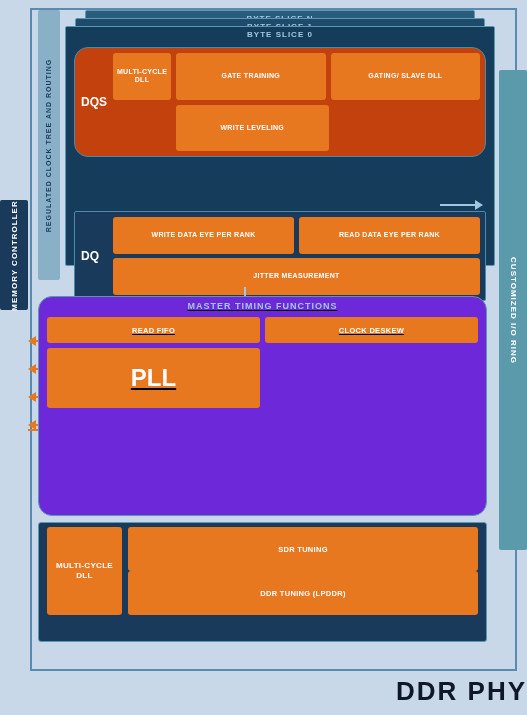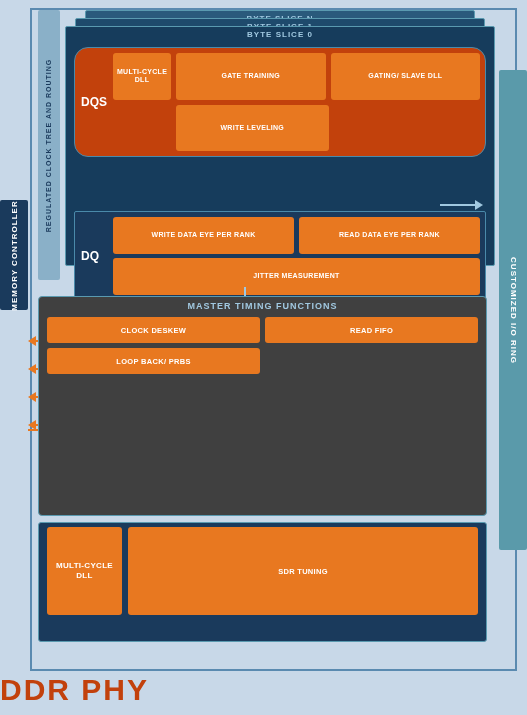--- a/index.html
+++ b/index.html
@@ -20,24 +20,24 @@
       display: flex;
       flex-direction: column;
       align-items: center;
     }
 
     
     .ddr-phy-label {
       position: absolute;
       bottom: 8px;
       left: 0; right: 0;
-      text-align: left;
-      font-size: 30px;
-      font-weight: bold;
-      color: #c2410c;
+      text-align: right;
+      font-size: 26px;
+      font-weight: bold;
+      color: #0f172a;
       letter-spacing: 2px;
     }
 
     
     .outer-box {
       position: absolute;
       top: 8px;
       left: 30px;
       right: 10px;
       bottom: 44px;
@@ -290,23 +290,24 @@
       flex: 1;
     }
 
     
     .master-timing-section {
       position: absolute;
       top: 296px;
       left: 38px;
       right: 40px;
       height: 220px;
-      background: #404040;
+      background: #6d28d9;
       border: 1.5px solid #5a9ab0;
-      border-radius: 4px;
+      border-radius: 14px;
+      text-decoration: underline;
     }
 
     .section-title {
       text-align: center;
       font-size: 9px;
       font-weight: bold;
       color: #a0c8e0;
       letter-spacing: 1px;
       text-transform: uppercase;
       padding: 4px 0 2px 0;
@@ -499,37 +500,38 @@
   <div style="position:absolute; top:580px; left:440px; display:flex; align-items:center;">
     <div style="width:35px; height:2px; background:#a0c8e0;"></div>
     <div style="width:0; height:0; border-top:5px solid transparent; border-bottom:5px solid transparent; border-left:8px solid #a0c8e0;"></div>
   </div>
 
   <div class="master-timing-section">
     <div class="section-title">Master Timing Functions</div>
 
     <div class="master-grid">
 
+      <div class="orange-btn">Read FIFO</div>
+
       <div class="orange-btn">Clock Deskew</div>
 
-      <div class="orange-btn">Read FIFO</div>
-
-
-
-      <div class="orange-btn">Loop Back/ PRBS</div>
+      <div class="pll-box">PLL</div>
+
+
 
 
       <div></div>
     </div>
   </div>
 
   <div class="command-address-section">
     <div class="cmd-inner">
       <div class="multicycle-dll-box">Multi-Cycle DLL</div>
       <div class="cmd-right">
         <div class="orange-btn" style="flex:1;">SDR Tuning</div>
+        <div class="orange-btn" style="flex:1;">DDR Tuning (LPDDR)</div>
       </div>
     </div>
   </div>
 
   <div class="ddr-phy-label">DDR PHY</div>
 
 </div>
 
 </body></html>

